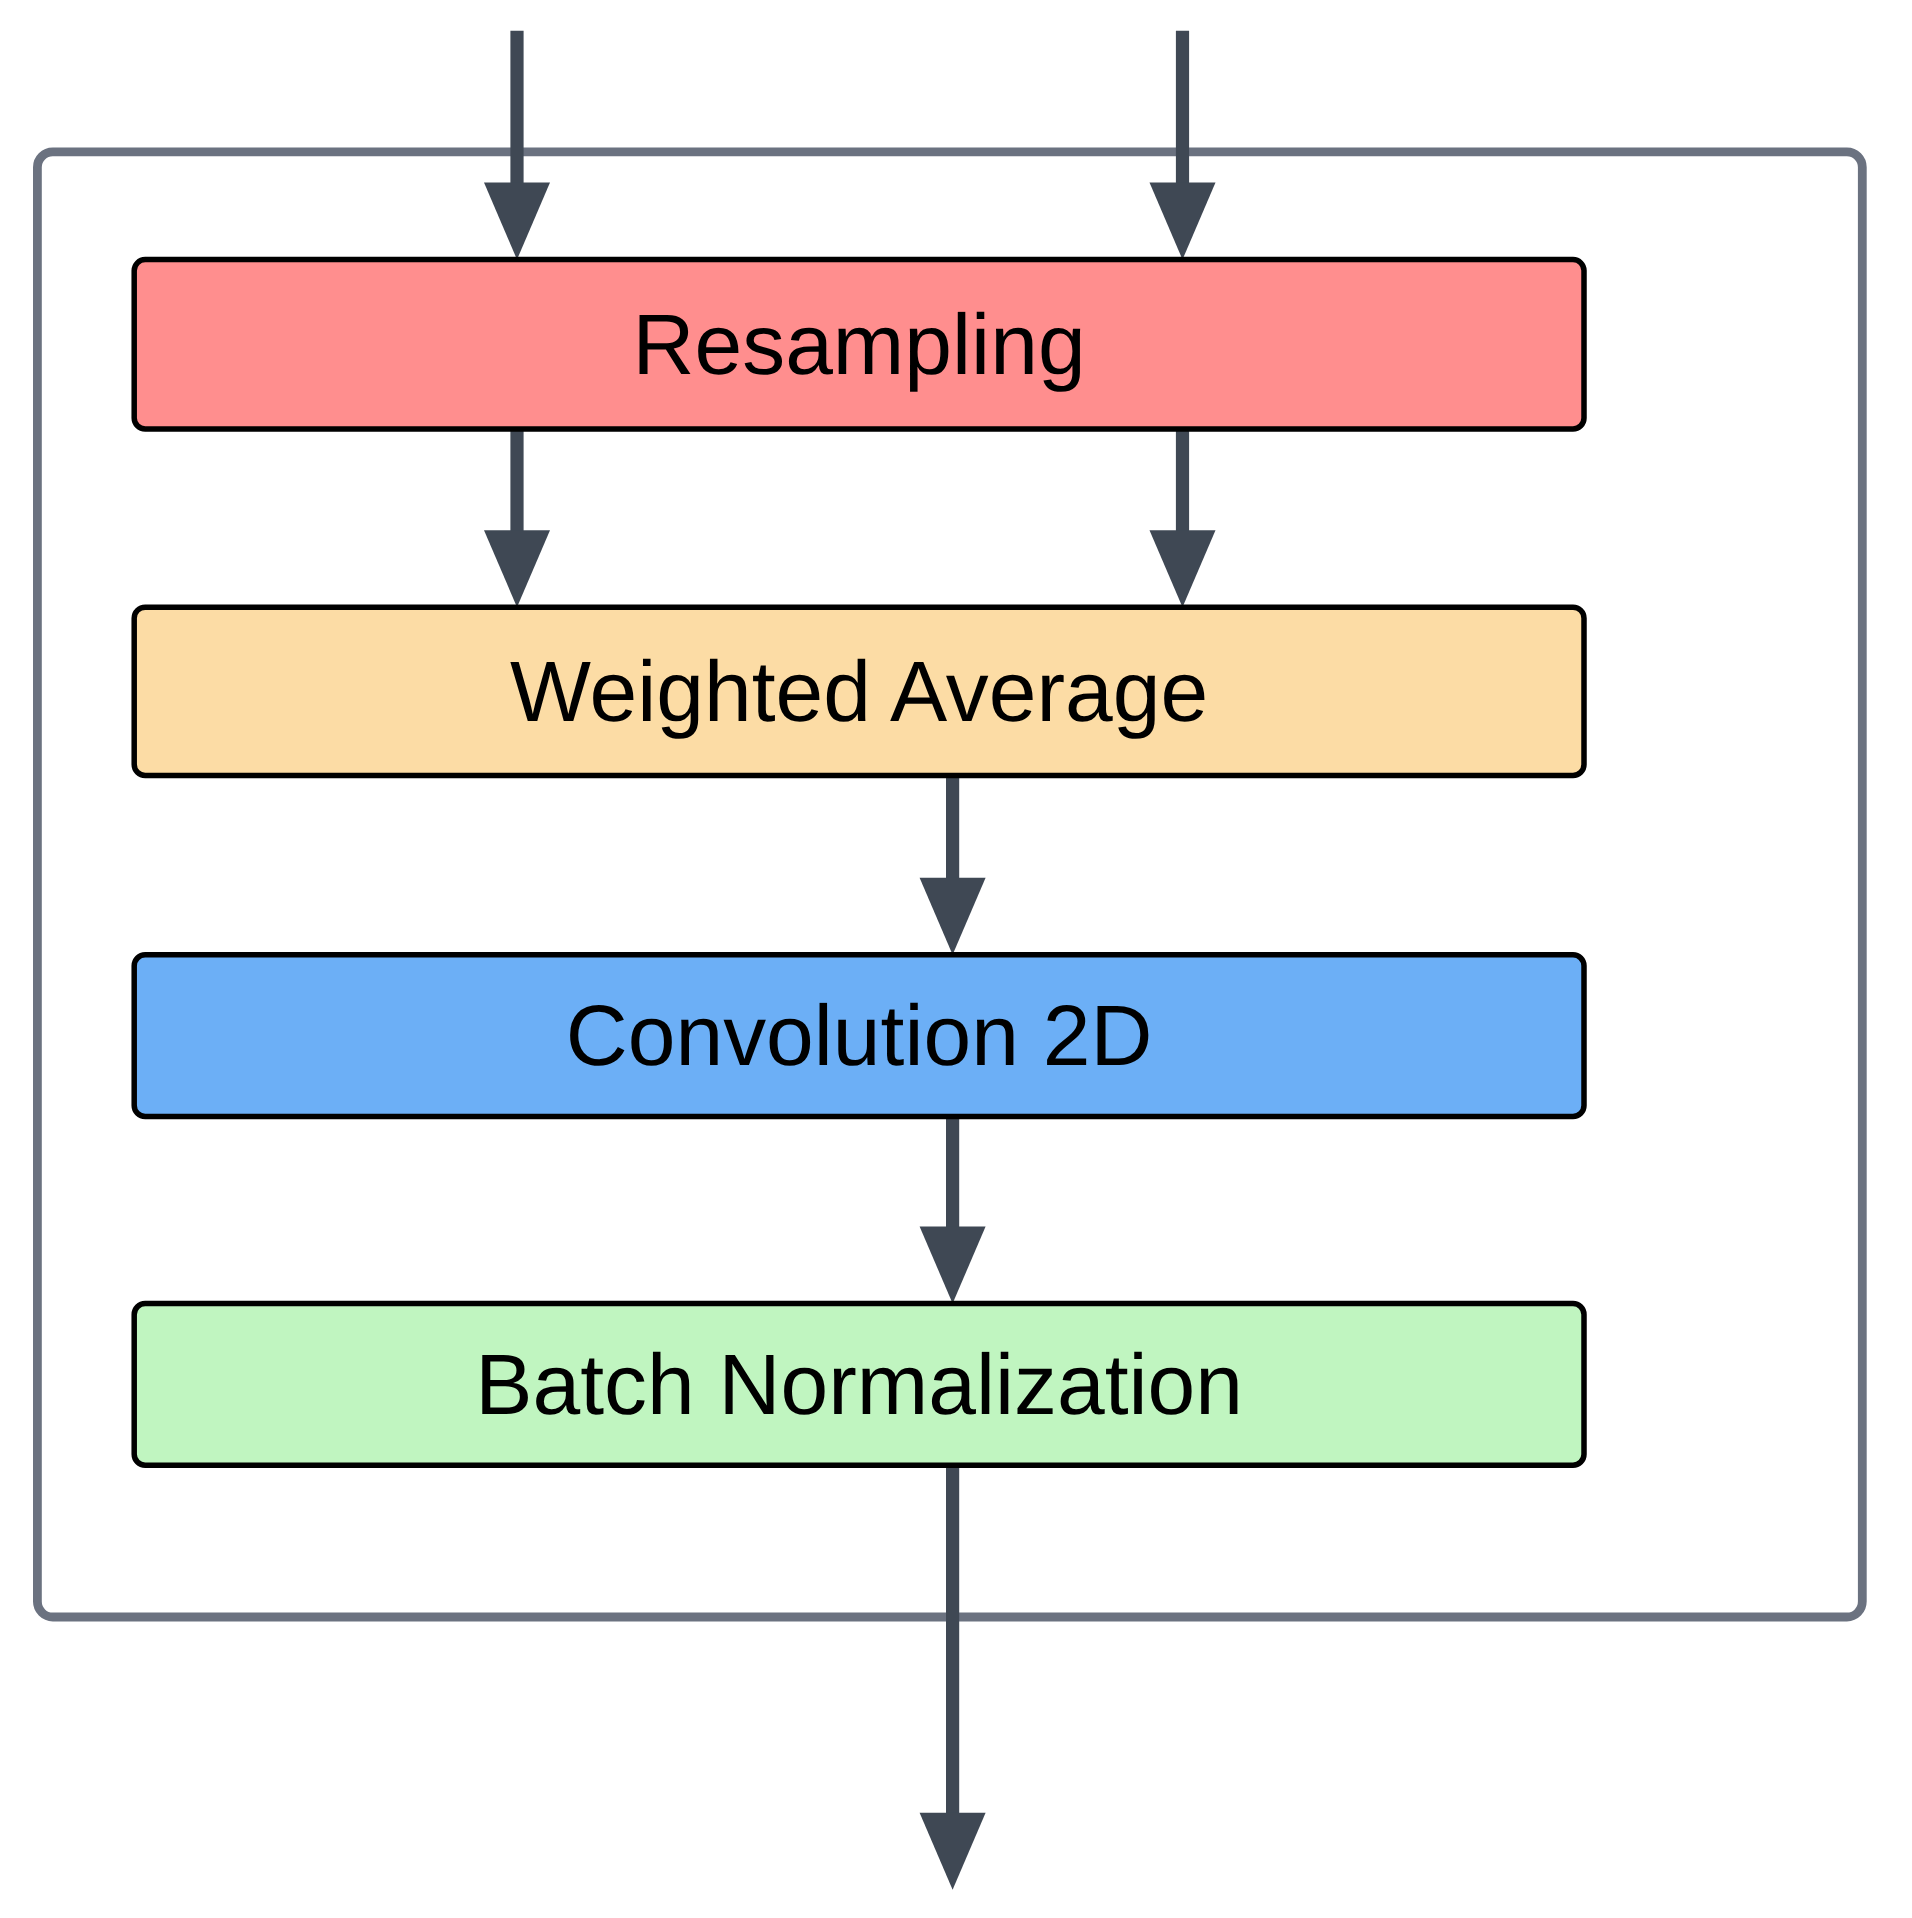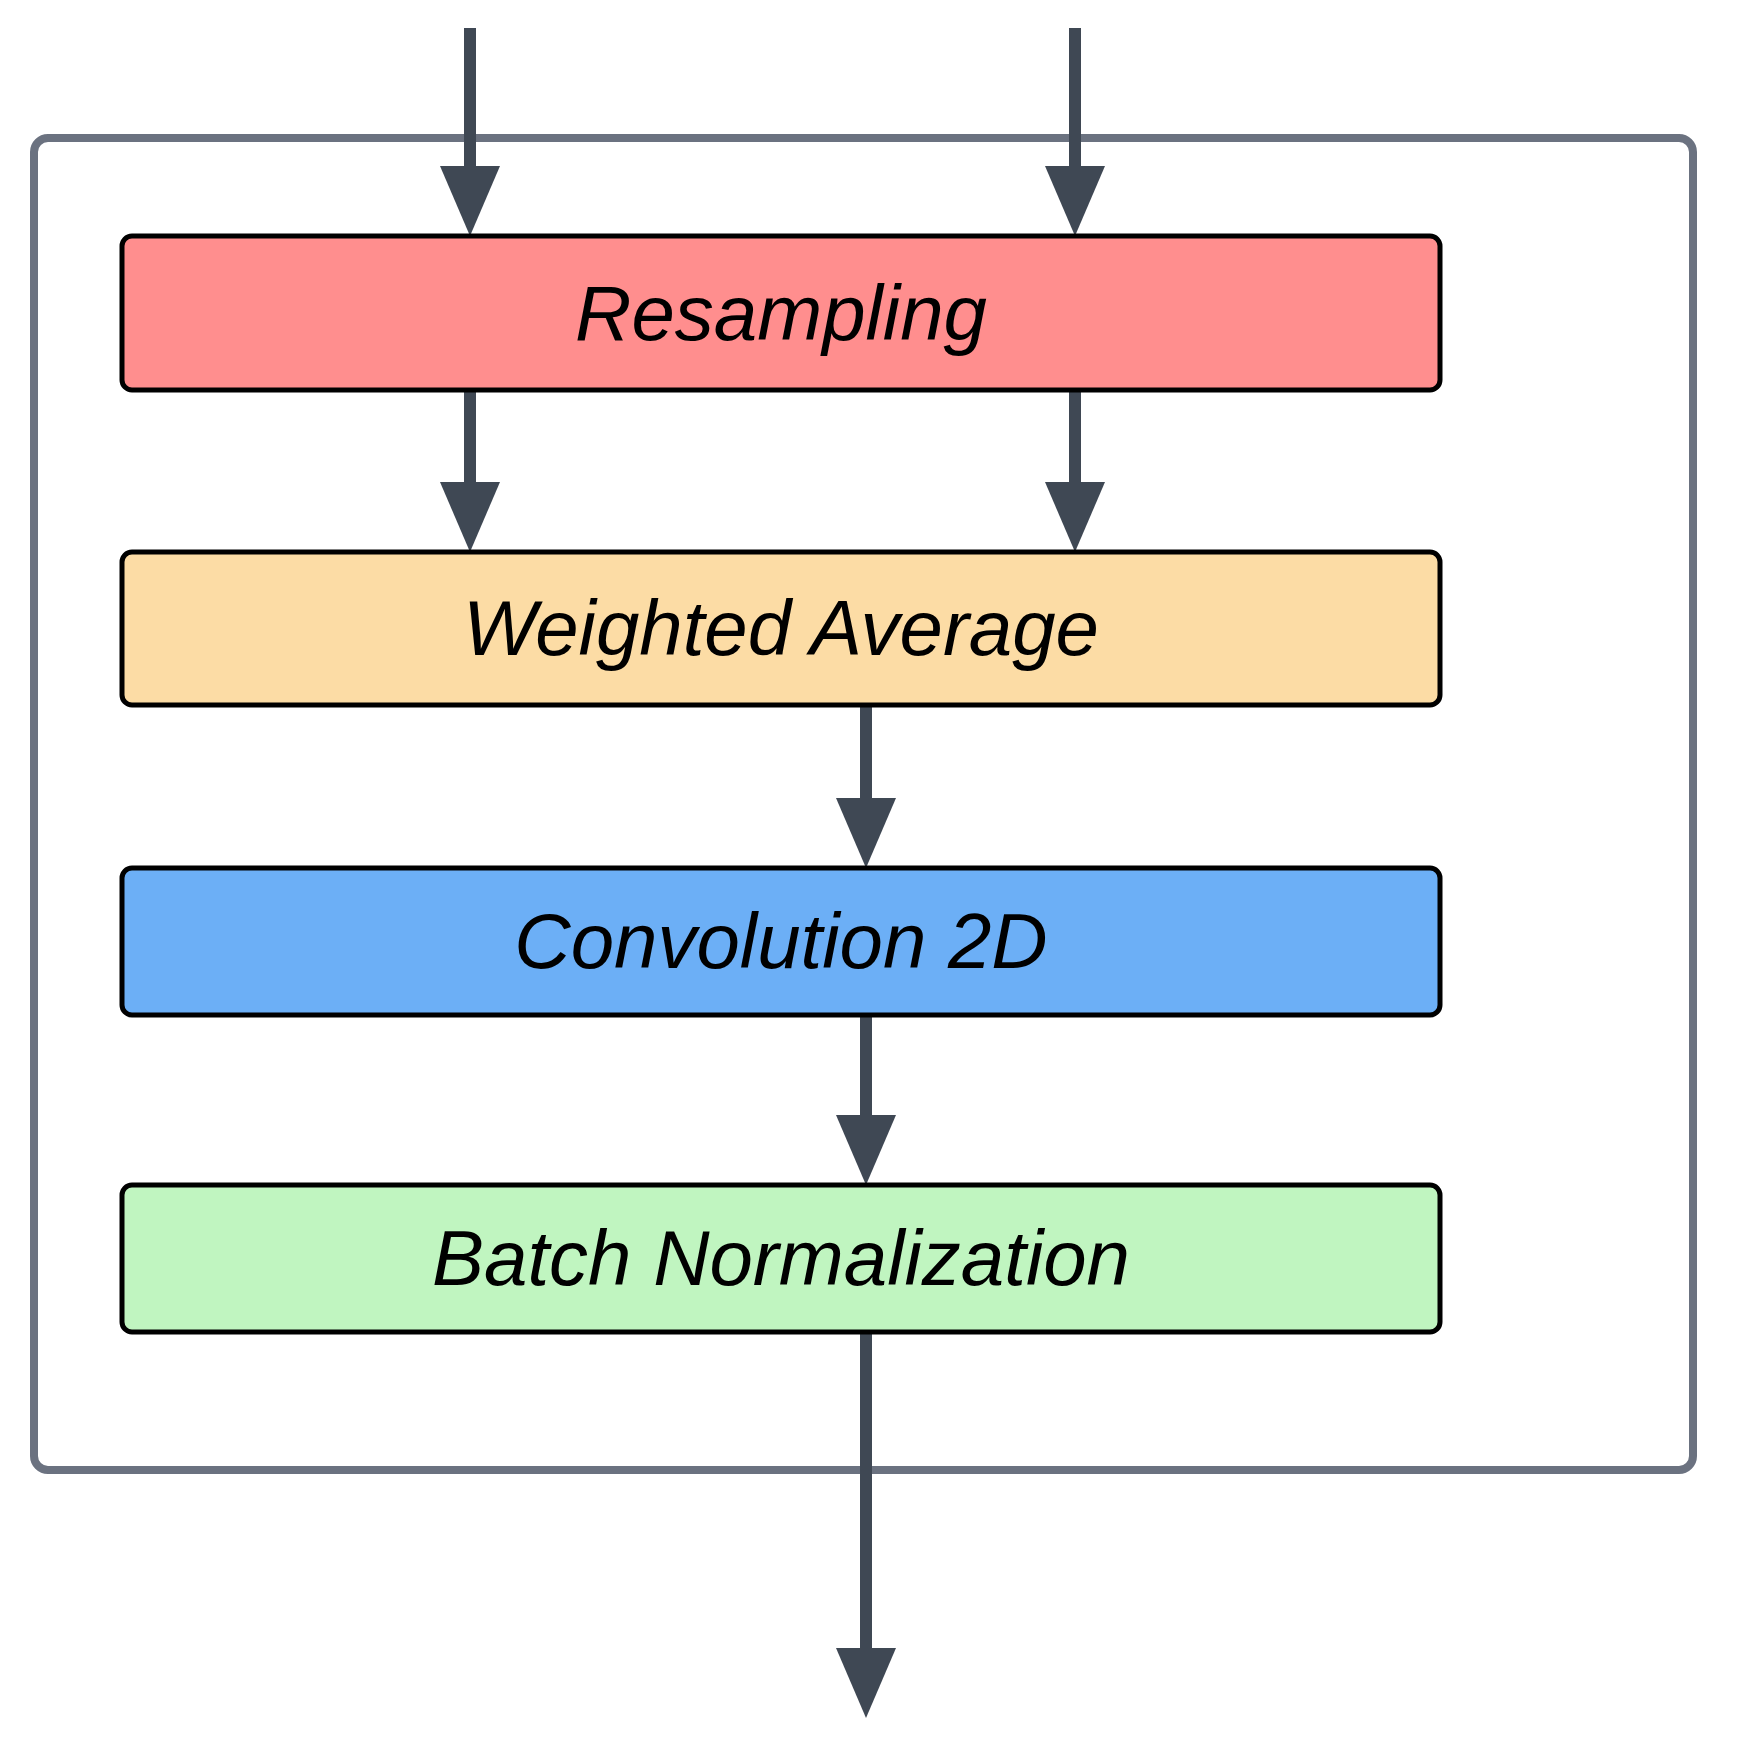--- a/index.html
+++ b/index.html
@@ -11,21 +11,20 @@
   body {
     width: 1738px;
     height: 1744px;
     font-family: "Liberation Sans", sans-serif;
     overflow: hidden;
   }
   #diagram-root {
     position: relative;
     width: 1738px;
     height: 1576px;
-    font-style: italic;
   }
   svg#diagram-svg {
     position: absolute;
     top: 0;
     left: 0;
     width: 1738px;
     height: 1744px;
     display: block;
   }
   .node-label {

